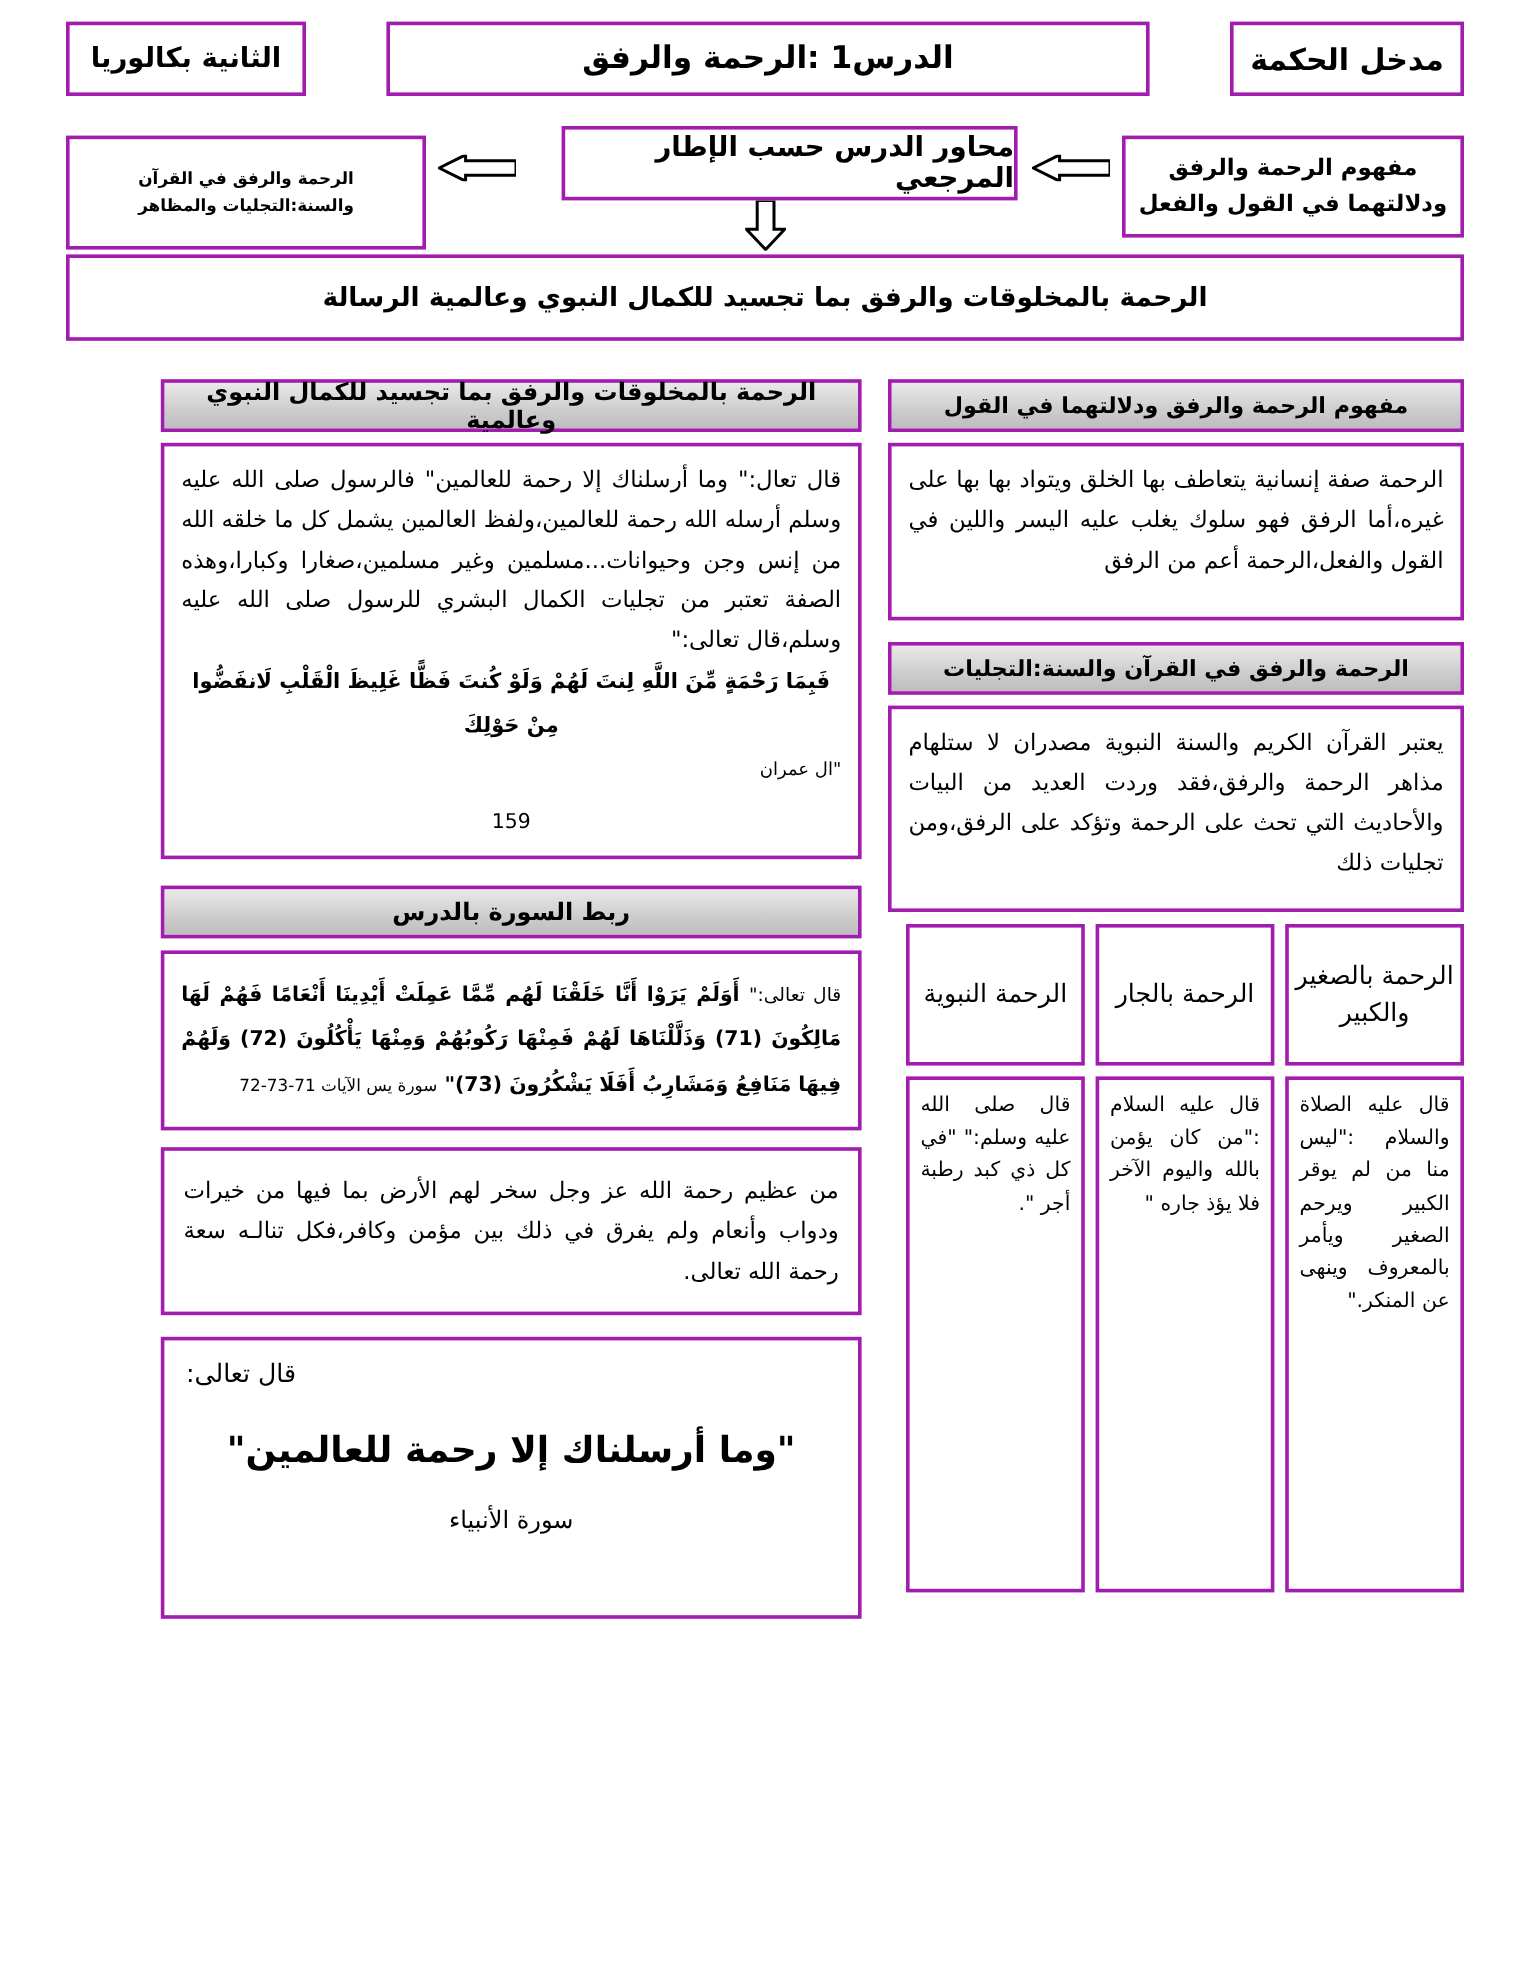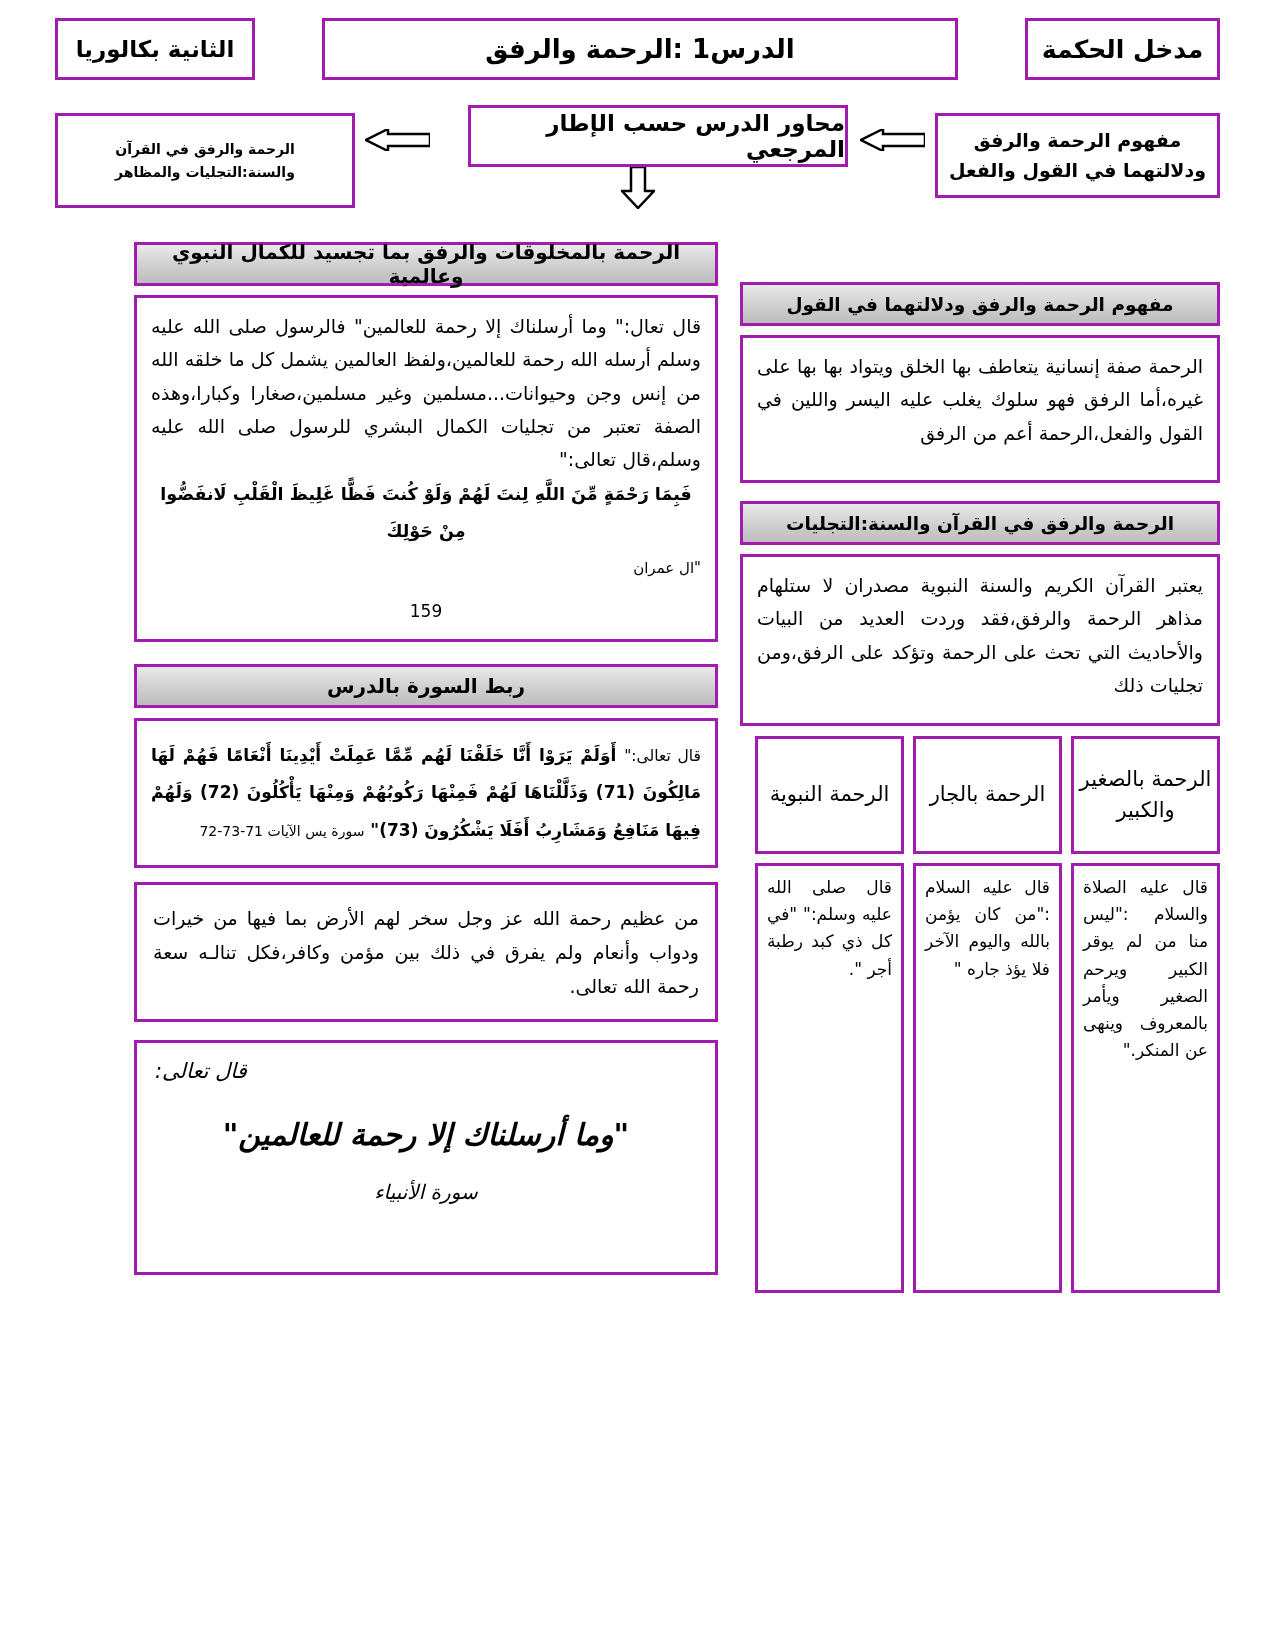--- a/index.html
+++ b/index.html
@@ -149,21 +149,21 @@
     padding: 0 18px;
   }
 
   
   .main {
     display: flex;
     gap: 22px;
     margin-top: 32px;
     align-items: flex-start;
   }
-  .col-right { width: 480px; margin-top: 40px; }
+  .col-right { width: 480px; }
   .col-left  { width: 584px; }
 
   .sect-title {
     height: 44px;
     display: flex;
     align-items: center;
     justify-content: center;
     font-size: 20px;
     font-weight: bold;
     text-align: center;
@@ -234,21 +234,20 @@
     padding: 16px 16px;
     font-size: 19px;
     line-height: 1.8;
     text-align: justify;
   }
 
   .final-box {
     margin-top: 18px;
     padding: 16px 18px;
     min-height: 235px;
-    font-style: italic;
   }
   .final-box .l1 { font-size: 21px; text-align: left; }
   .final-box .l2 {
     font-size: 30px;
     font-weight: bold;
     text-align: center;
     margin-top: 34px;
   }
   .final-box .l3 {
     font-size: 20px;
@@ -283,20 +282,21 @@
 
     <svg class="arrow-h to-left" viewBox="0 0 65 22">
       <polygon points="0,5 42,5 42,0 64,11 42,22 42,17 0,17" fill="#fff" stroke="#000" stroke-width="2.5" transform="scale(-1,1) translate(-65,0)"></polygon>
     </svg>
 
     <svg class="arrow-down" viewBox="0 0 34 42">
       <polygon points="10,0 24,0 24,24 33,24 17,41 1,24 10,24" fill="#fff" stroke="#000" stroke-width="2.5"></polygon>
     </svg>
   </div>
 
+  <div class="box banner">الرحمة بالمخلوقات والرفق بما تجسيد للكمال النبوي وعالمية الرسالة</div>
 
   <div class="main">
 
     <div class="col-right">
 
       <div class="box gray sect-title small">مفهوم الرحمة والرفق ودلالتهما في القول</div>
       <div class="box content-box" style="min-height:148px">الرحمة صفة إنسانية يتعاطف بها الخلق ويتواد بها بها على غيره،أما الرفق فهو سلوك يغلب عليه اليسر واللين في القول والفعل،الرحمة أعم من الرفق</div>
 
       <div class="box gray sect-title small" style="margin-top:18px">الرحمة والرفق في القرآن والسنة:التجليات</div>
       <div class="box content-box" style="min-height:172px">يعتبر القرآن الكريم والسنة النبوية مصدران لا ستلهام مذاهر الرحمة والرفق،فقد وردت العديد من البيات والأحاديث التي تحث على الرحمة وتؤكد على الرفق،ومن تجليات ذلك</div>

